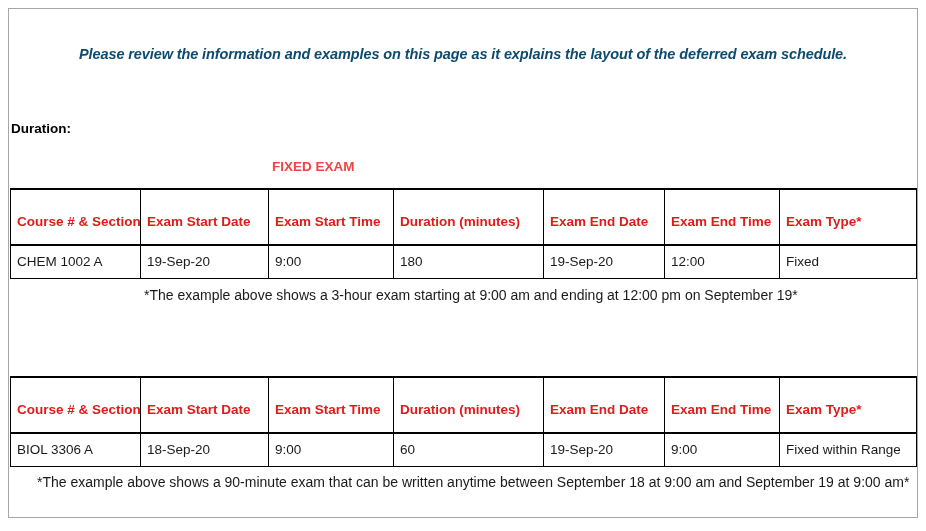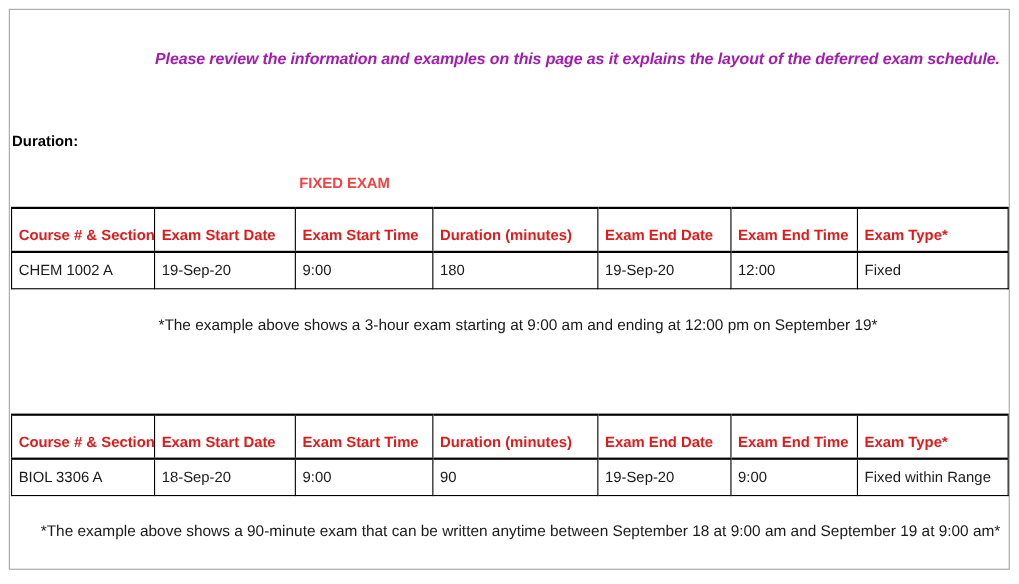--- a/index.html
+++ b/index.html
@@ -39,26 +39,26 @@
     position: absolute;
     left: 9px;
     top: 9px;
     width: 908px;
     height: 508px;
     box-sizing: border-box;
   }
 
   
   .intro {
-    text-align: right;
+    text-align: center;
     font-style: italic;
     font-weight: bold;
     font-size: 14.5px;
     line-height: 25px;
-    color: #a21caf;
+    color: #0c4a6e;
     margin: 0;
     padding: 33px 8px 0 8px;
     letter-spacing: -0.1px;
   }
   .intro-line {
     display: block;
     white-space: nowrap;
   }
   .intro-line.second {
     letter-spacing: -0.05px;
@@ -111,21 +111,21 @@
     border-right: 1px solid #000;
     padding: 0 0 0 6px;
     text-align: left;
     vertical-align: middle;
     box-sizing: border-box;
     overflow: hidden;
     white-space: nowrap;
   }
 
   .exam-table thead tr {
-    height: 40px;
+    height: 56px;
   }
   .exam-table thead th {
     border-top: 2.5px solid #000;
     border-bottom: 2.5px solid #000;
     color: #e01b1b;
     font-weight: bold;
     font-size: 13.5px;
     padding-top: 9px;
   }
   .exam-table tbody tr {
@@ -222,21 +222,21 @@
           <th>Exam End Date</th>
           <th>Exam End Time</th>
           <th>Exam Type*</th>
         </tr>
       </thead>
       <tbody>
         <tr>
           <td>BIOL 3306 A</td>
           <td>18-Sep-20</td>
           <td>9:00</td>
-          <td>90</td>
+          <td>60</td>
           <td>19-Sep-20</td>
           <td>9:00</td>
           <td>Fixed within Range</td>
         </tr>
       </tbody>
     </table>
 
     <div class="footnote footnote-range">*The example above shows a 90-minute exam that can be written anytime between September 18 at 9:00 am and September 19 at 9:00 am*</div>
 
   </div>

